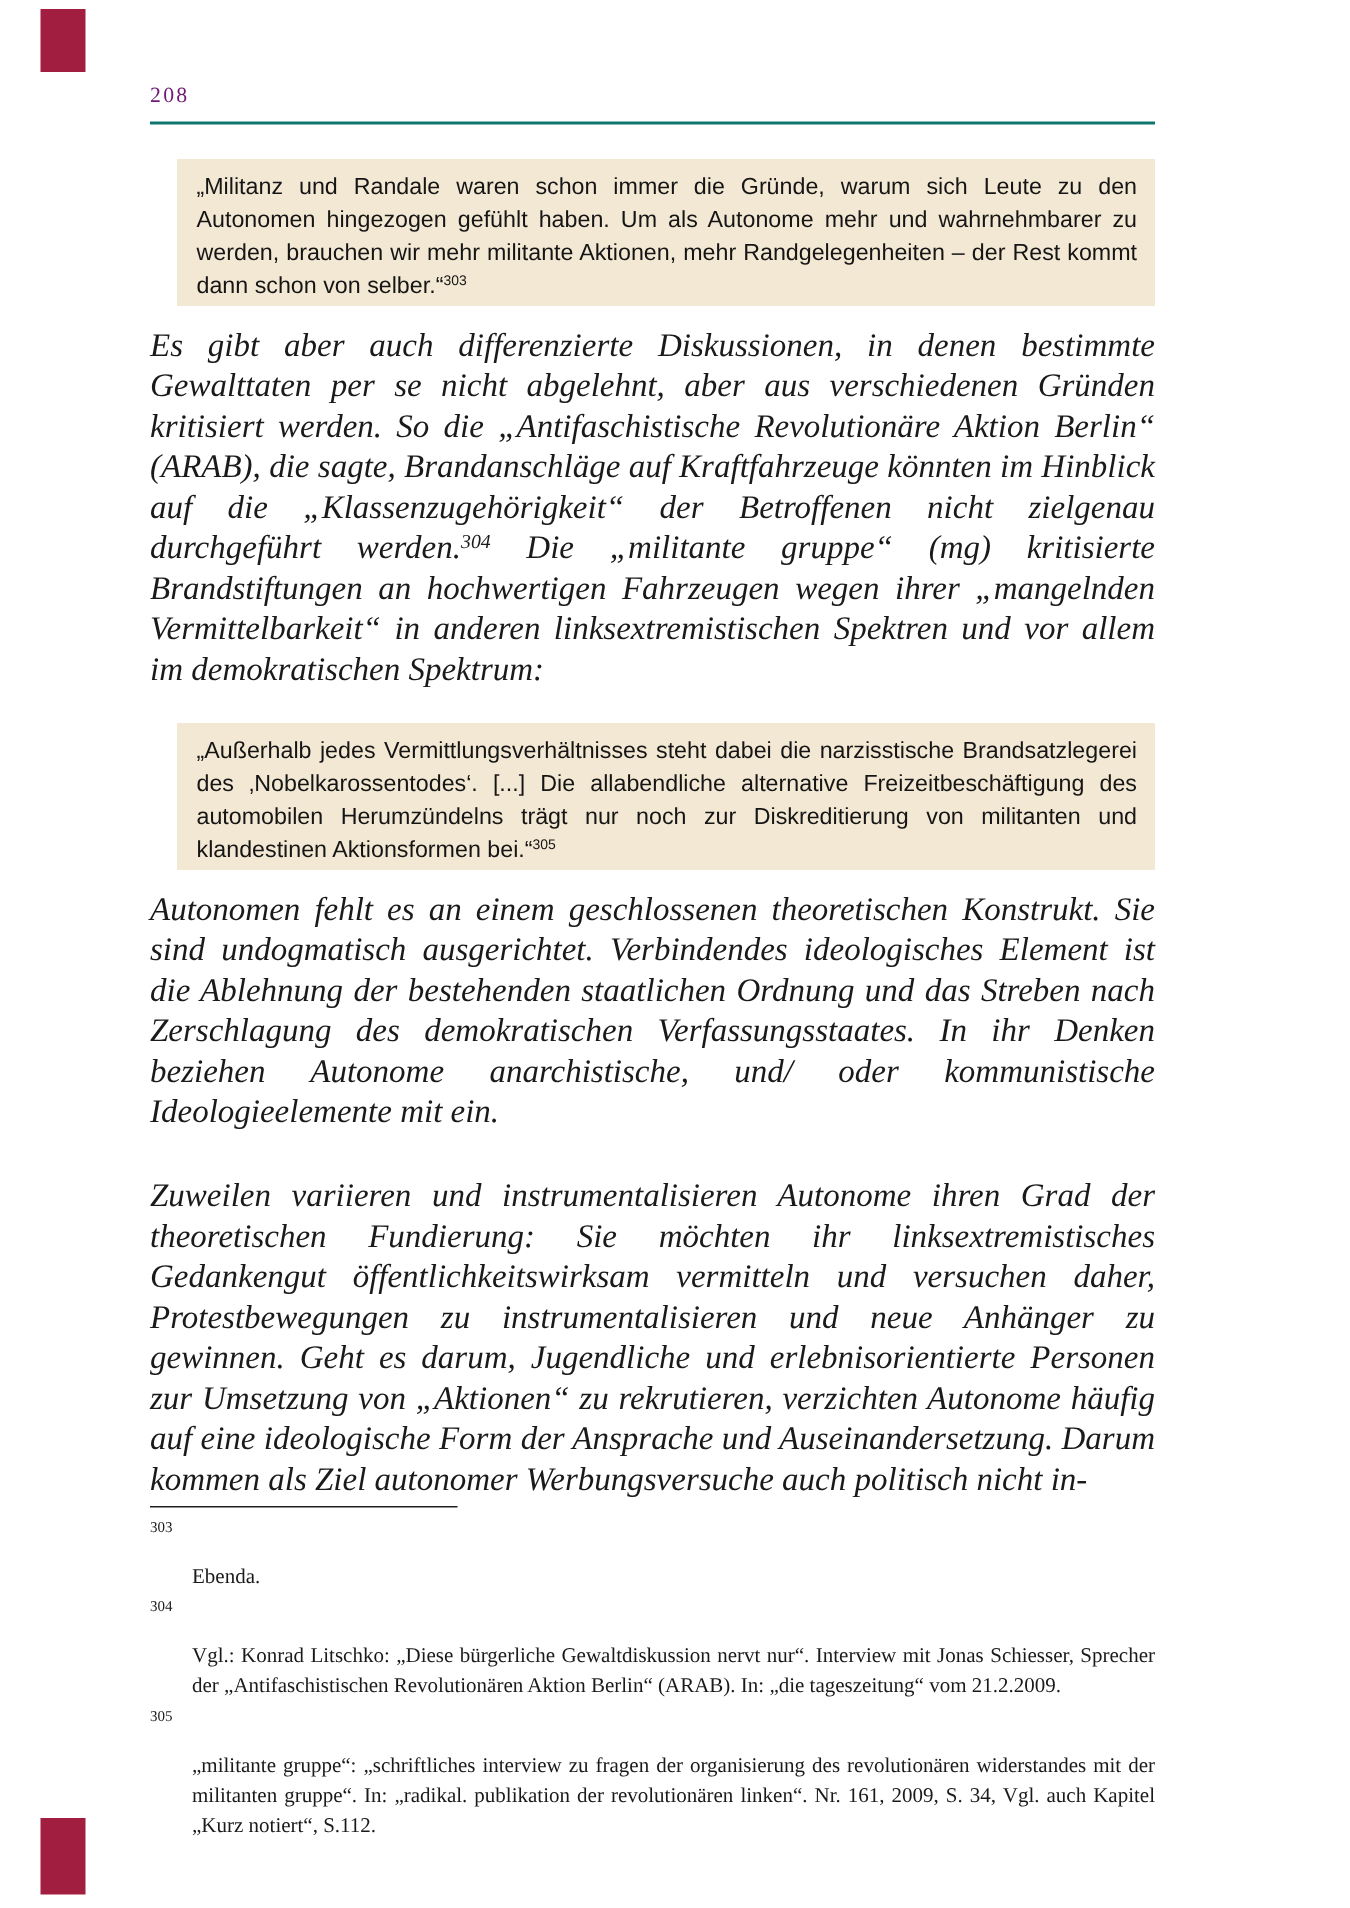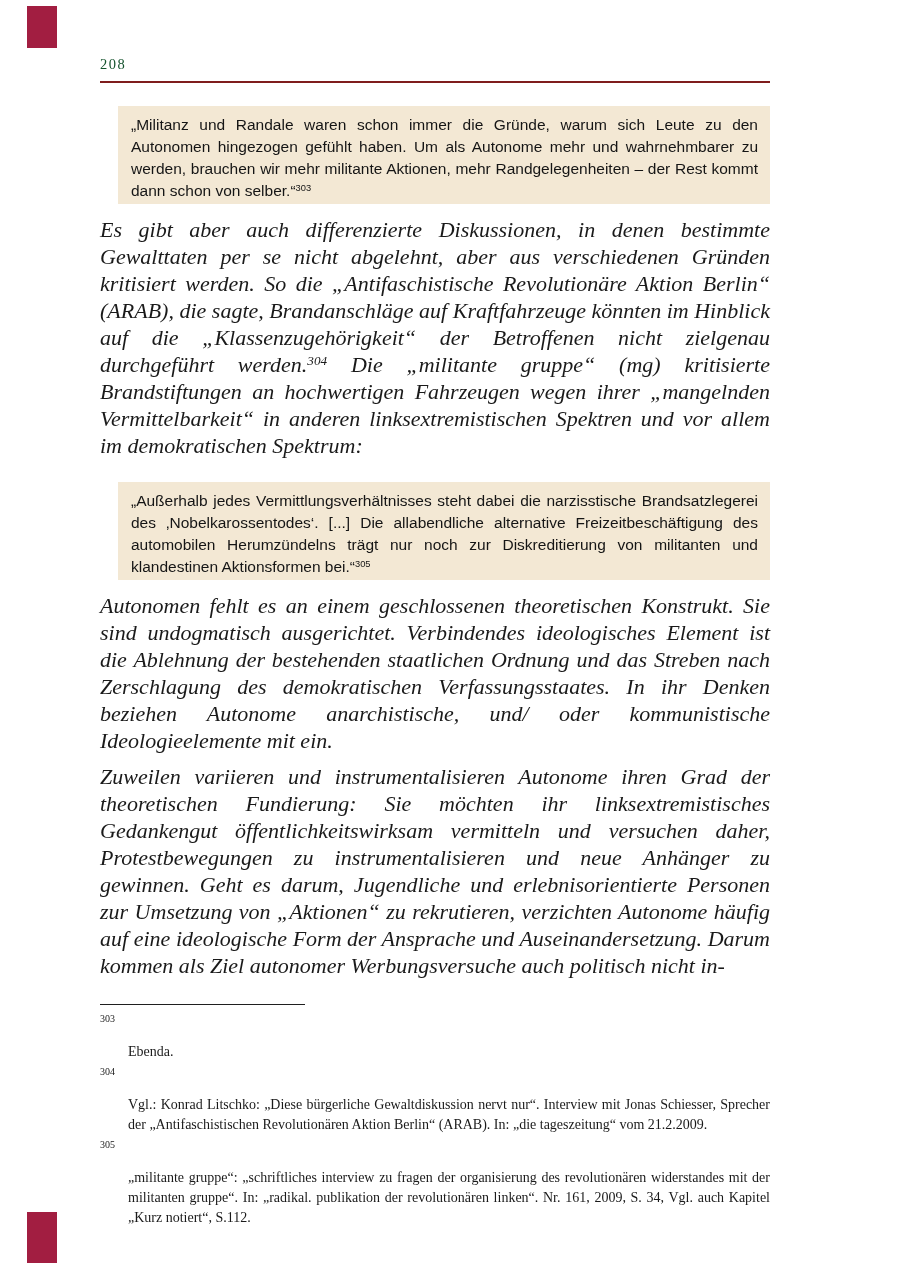--- a/index.html
+++ b/index.html
@@ -33,43 +33,43 @@
     width: 670px;
   }
   .page-header {
     display: flex;
     justify-content: space-between;
     align-items: baseline;
     font-size: 14.5px;
     letter-spacing: 2.6px;
     word-spacing: 7px;
     padding-bottom: 8px;
-    border-bottom: 2px solid #7f1d1d;
-    color: #14532d;
+    border-bottom: 2px solid #0f766e;
+    color: #701a75;
   }
   .page-header .page-num { letter-spacing: 1.5px; }
 
   .quote {
     background: var(--quote-background, #f3e8d4);
     margin: 23px 0 0 18px;
     padding: 8px 12px 2px 13px;
     font-family: "Liberation Sans", sans-serif;
     font-size: 15.5px;
     line-height: 22px;
     text-align: justify;
     color: #151515;
   }
   .bodypara {
     margin: 12px 0 0 0;
     font-size: 22px;
     line-height: 27px;
     text-align: justify;
     font-style: italic;
   }
-  .bodypara + .bodypara { margin-top: 9px; }
+  .bodypara + .bodypara { margin-top: 29px; }
 
   sup {
     font-size: 0.60em;
     line-height: 0;
     vertical-align: baseline;
     position: relative;
     top: -0.55em;
   }
 
   .footnote-area {

